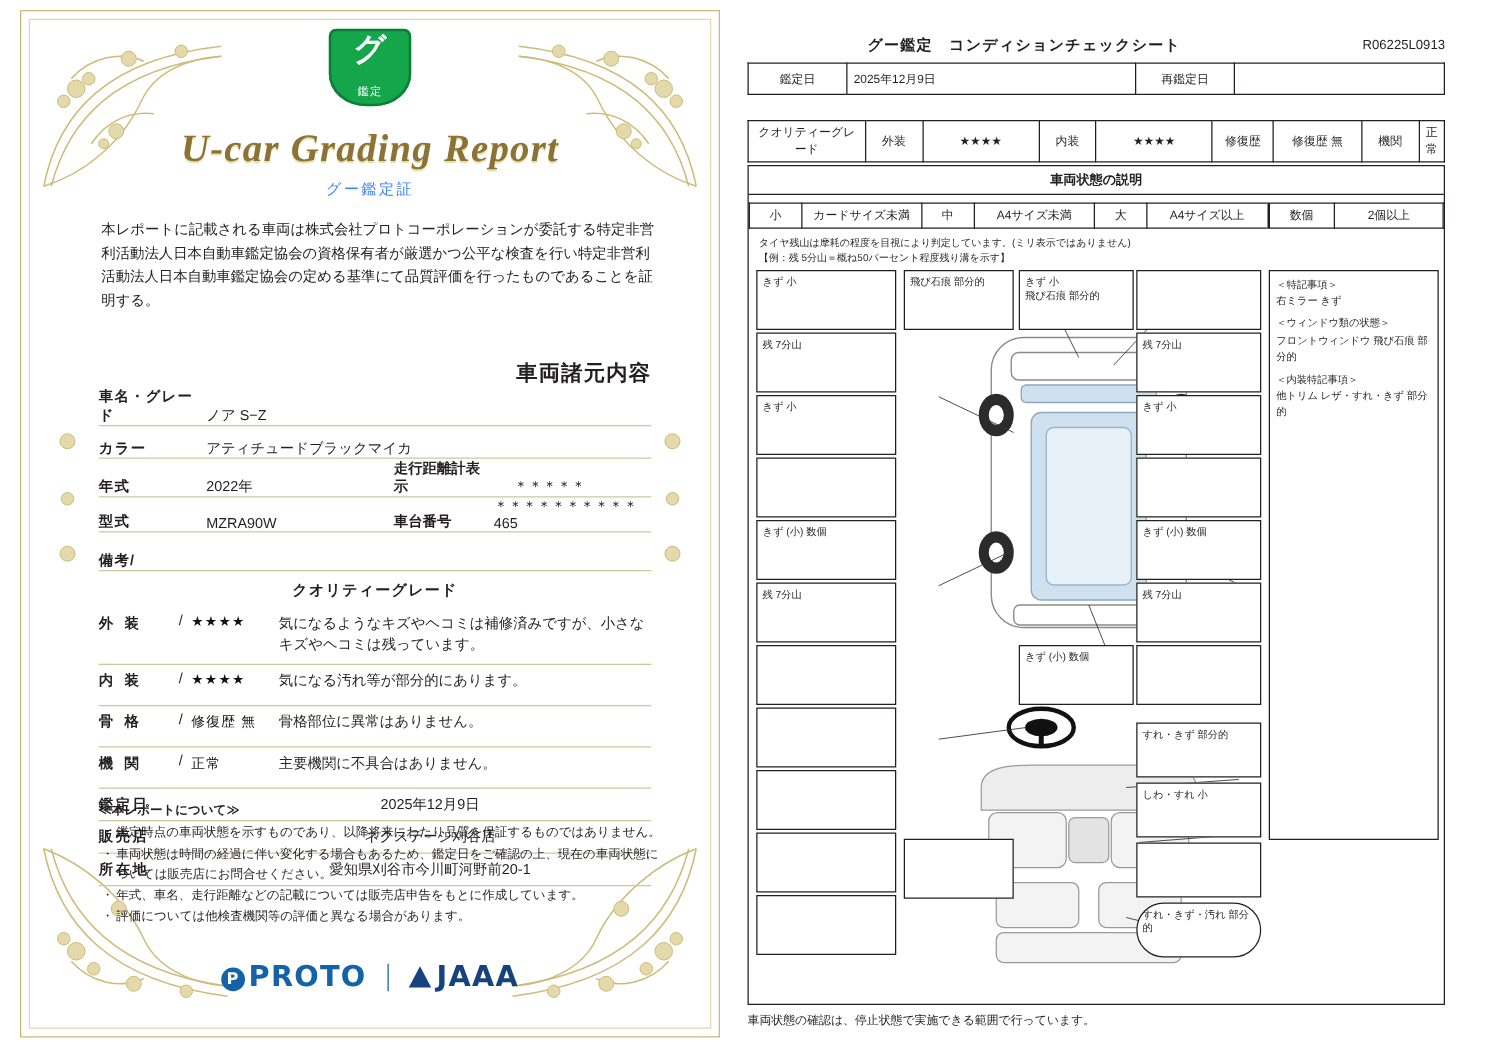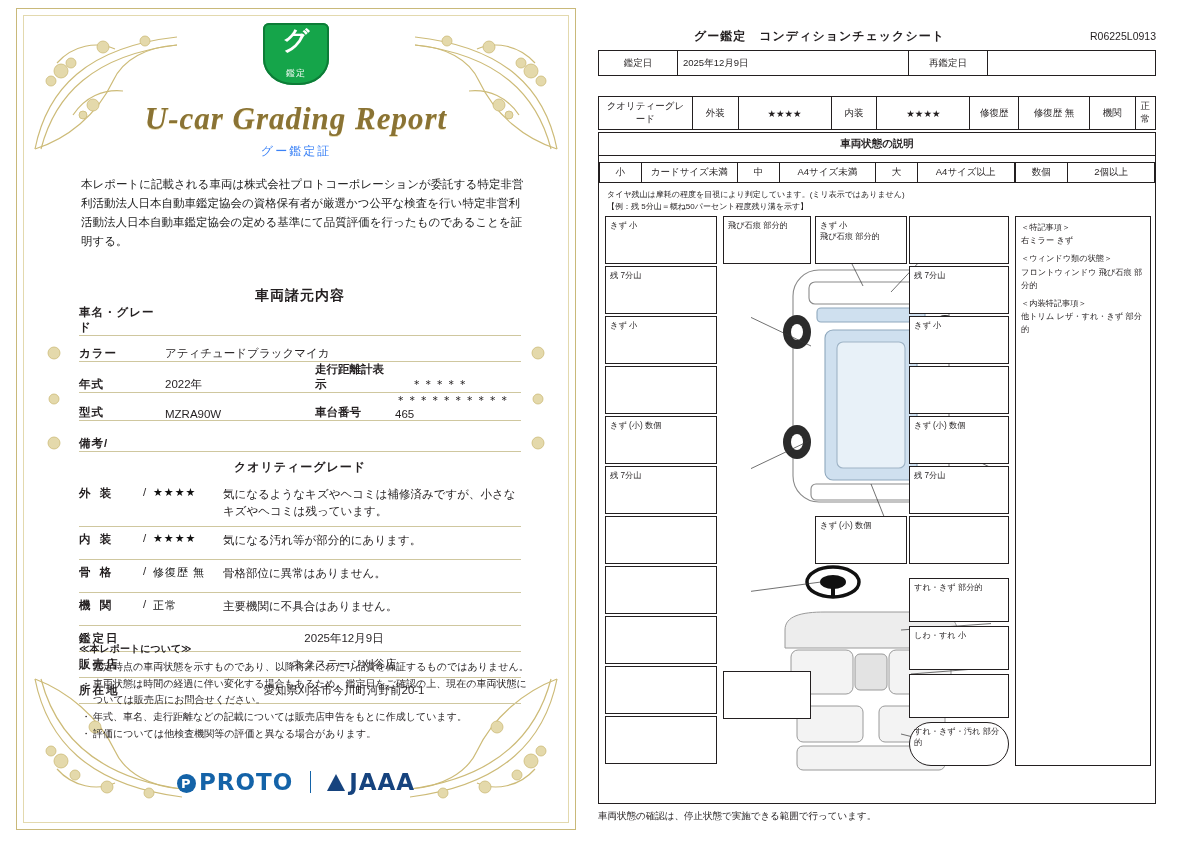--- a/index.html
+++ b/index.html
@@ -55,21 +55,21 @@
   }
   .cert-sub{
     position:absolute;left:0;right:0;top:134px;text-align:center;
     font-size:12px;color:#3b82f6;letter-spacing:2px;
   }
   .cert-body{
     position:absolute;left:64px;right:51px;top:166px;
     font-size:11.5px;line-height:1.65;color:#222;
   }
   .sec-title{
-    text-align:center;font-size:14px;font-weight:bold;margin-top:14px;
+    text-align:right;font-size:17px;font-weight:bold;margin-top:14px;
     letter-spacing:1px;
   }
   .rows{position:absolute;left:62px;right:54px;top:264px;}
   .row{
     display:flex;align-items:flex-end;border-bottom:1px solid #cfc79f;
     min-height:25px;font-size:11.5px;
   }
   .row .lbl{width:86px;font-weight:bold;letter-spacing:1px;}
   .row .val{flex:1;}
   .row .val2{width:150px;}
@@ -290,20 +290,21 @@
     <div class="cert-title">U-car Grading Report</div>
     <div class="cert-sub">グー鑑定証</div>
 
     <div class="cert-body">本レポートに記載される車両は株式会社プロトコーポレーションが委託する特定非営利活動法人日本自動車鑑定協会の資格保有者が厳選かつ公平な検査を行い特定非営利活動法人日本自動車鑑定協会の定める基準にて品質評価を行ったものであることを証明する。</div>
 
     <div class="rows">
       <div class="sec-title">車両諸元内容</div>
 
       <div class="row">
         <div class="lbl">車名・グレード</div>
+        <div class="val">ノア S−Z</div>
       </div>
       <div class="row">
         <div class="lbl">カラー</div>
         <div class="val">アティチュードブラックマイカ</div>
       </div>
       <div class="row">
         <div class="lbl">年式</div>
         <div class="val2">2022年</div>
         <div class="lbl2">走行距離計表示</div>
         <div class="val" style="padding-left:26px">＊＊＊＊＊</div>
@@ -515,21 +516,21 @@
         <div class="dbox" style="left:304px;top:100px;width:100px;height:48px;">きず 小</div>
         <div class="dbox" style="left:304px;top:150px;width:100px;height:48px;"></div>
         <div class="dbox" style="left:304px;top:200px;width:100px;height:48px;">きず (小) 数個</div>
         <div class="dbox" style="left:304px;top:250px;width:100px;height:48px;">残 7分山</div>
         <div class="dbox" style="left:304px;top:300px;width:100px;height:48px;"></div>
         <div class="dbox" style="left:304px;top:362px;width:100px;height:44px;">すれ・きず 部分的</div>
         <div class="dbox" style="left:304px;top:410px;width:100px;height:44px;">しわ・すれ 小</div>
         <div class="dbox" style="left:304px;top:458px;width:100px;height:44px;"></div>
         <div class="dbox" style="left:304px;top:506px;width:100px;height:44px;border-radius:22px;">すれ・きず・汚れ 部分的</div>
 
-        <div class="rbox" style="left:410px;top:0px;width:136px;height:550px;">
+        <div class="rbox" style="left:410px;top:0px;width:136px;height:456px;">
           <div>＜特記事項＞</div>
           <div>右ミラー きず</div>
           <div style="height:5px"></div>
           <div>＜ウィンドウ類の状態＞</div>
           <div>フロントウィンドウ 飛び石痕 部分的</div>
           <div style="height:5px"></div>
           <div>＜内装特記事項＞</div>
           <div>他トリム レザ・すれ・きず 部分的</div>
         </div>
 

